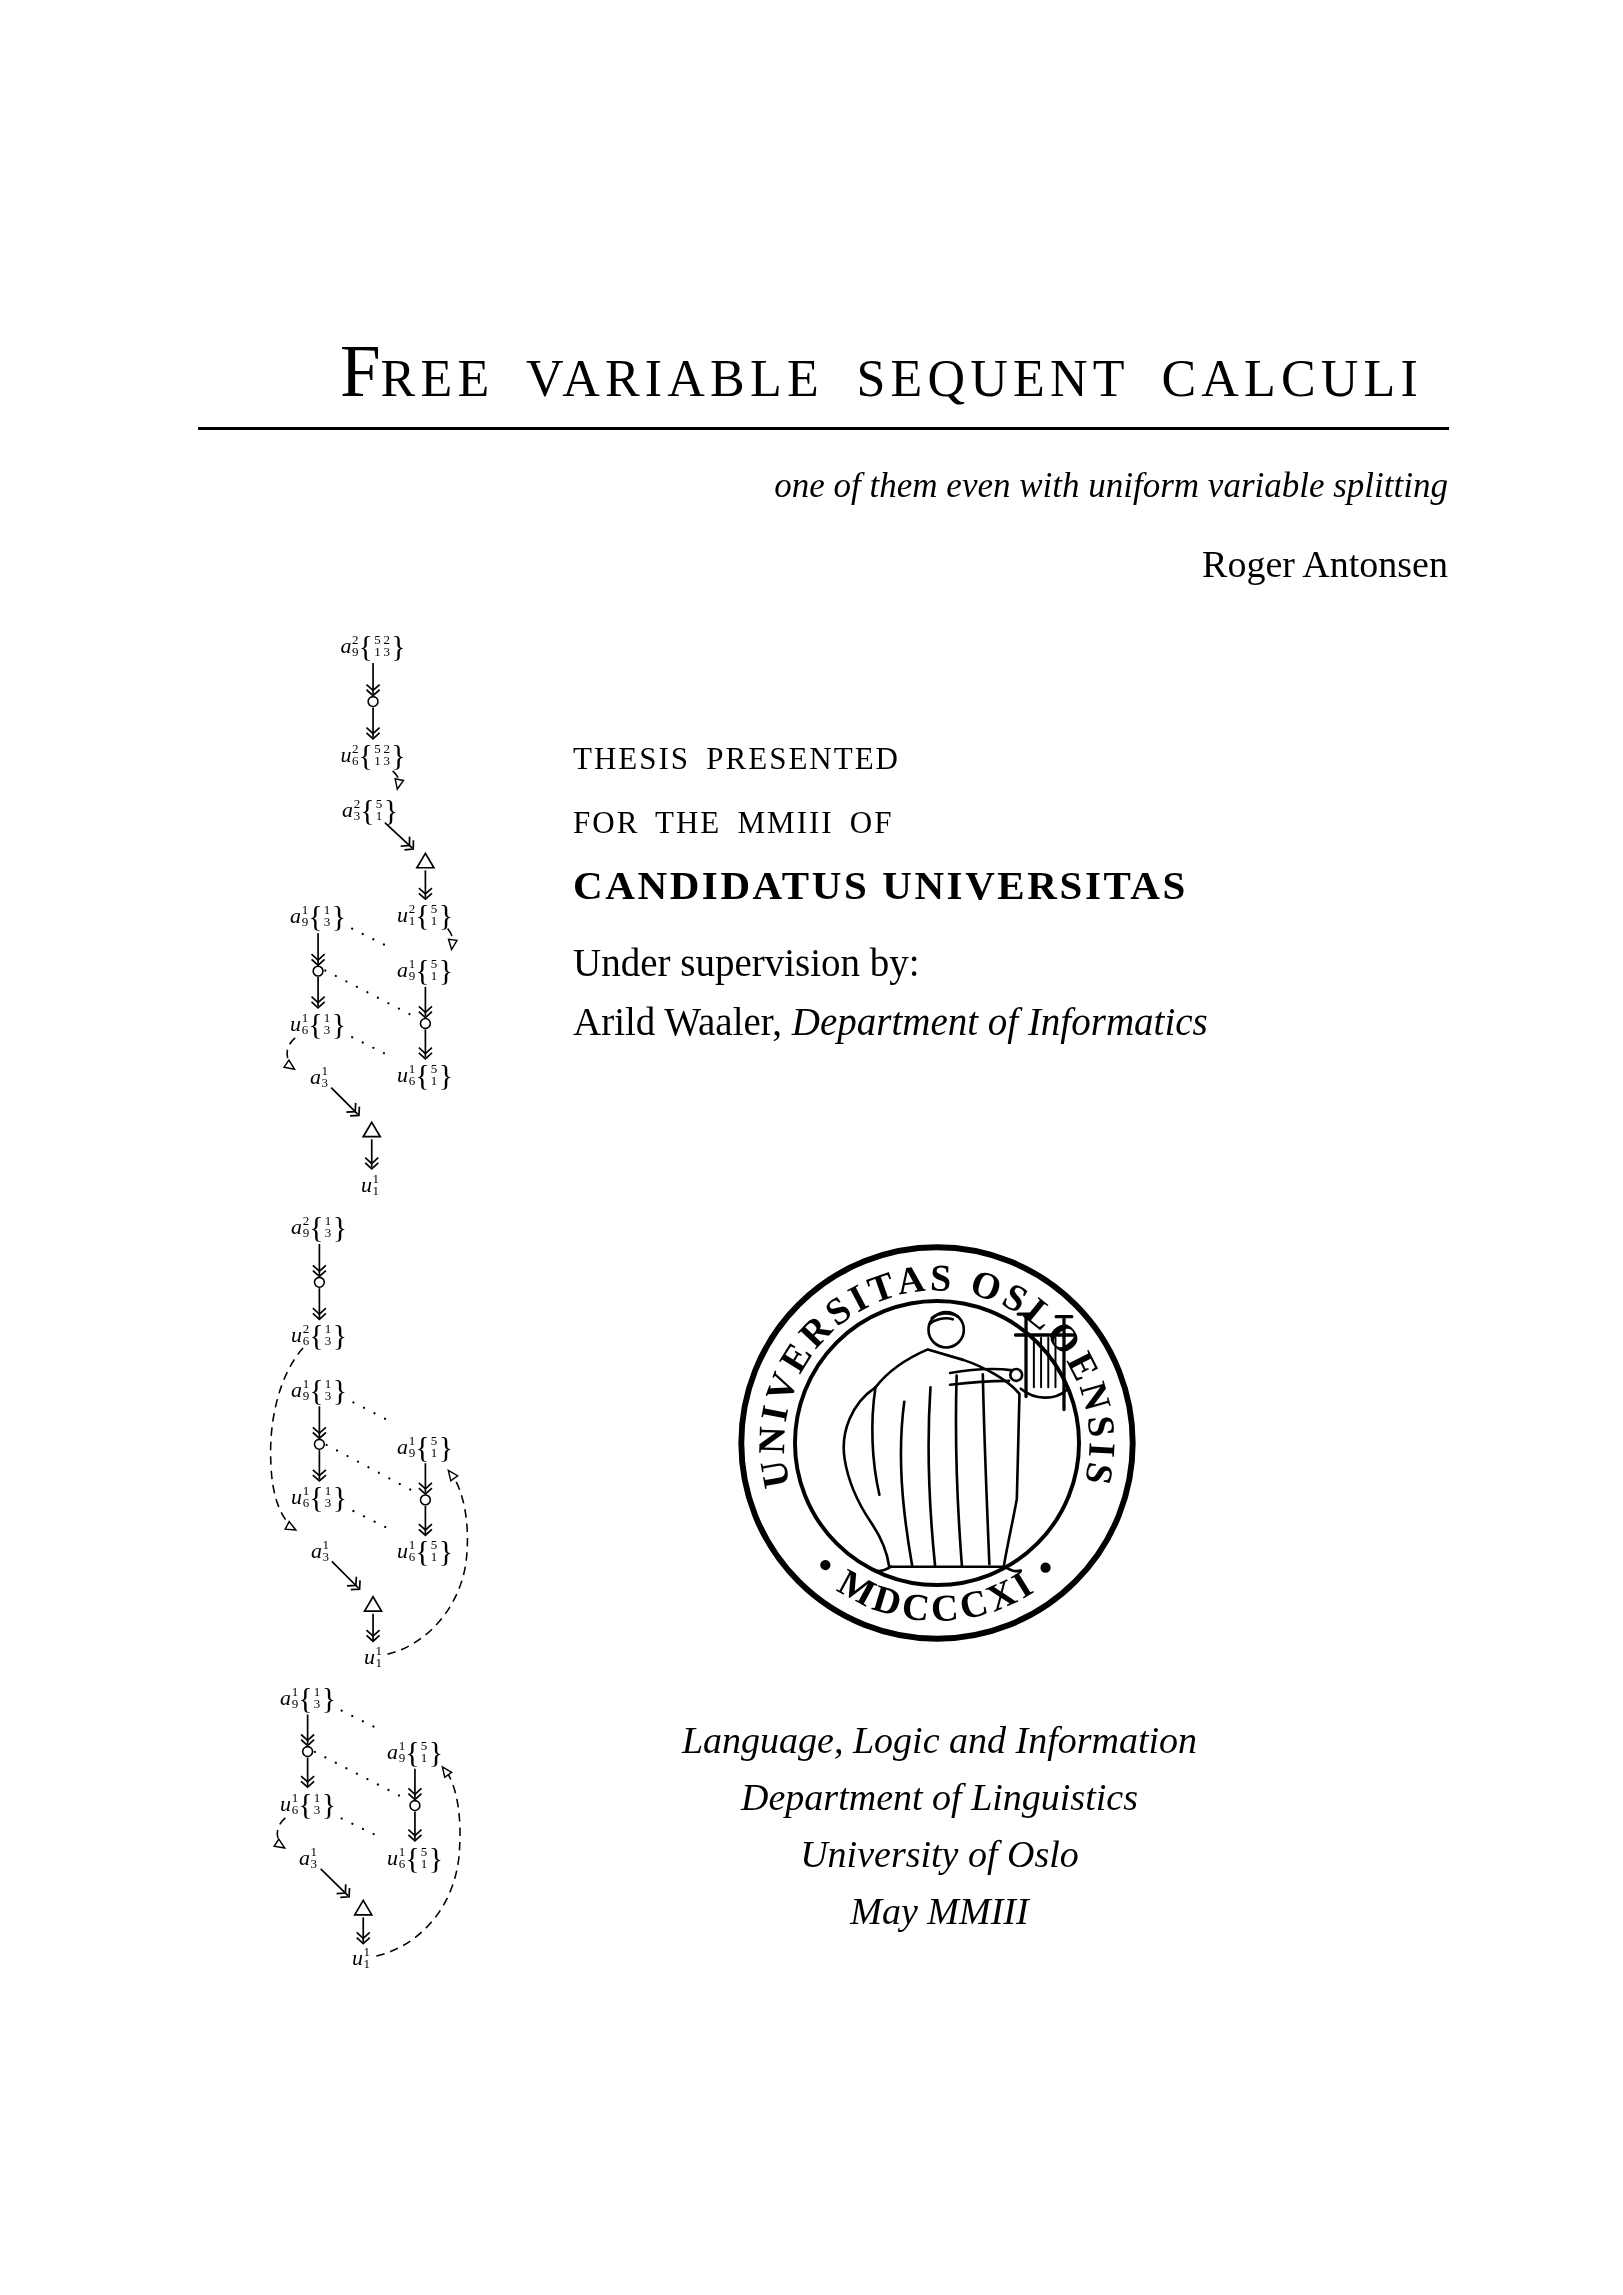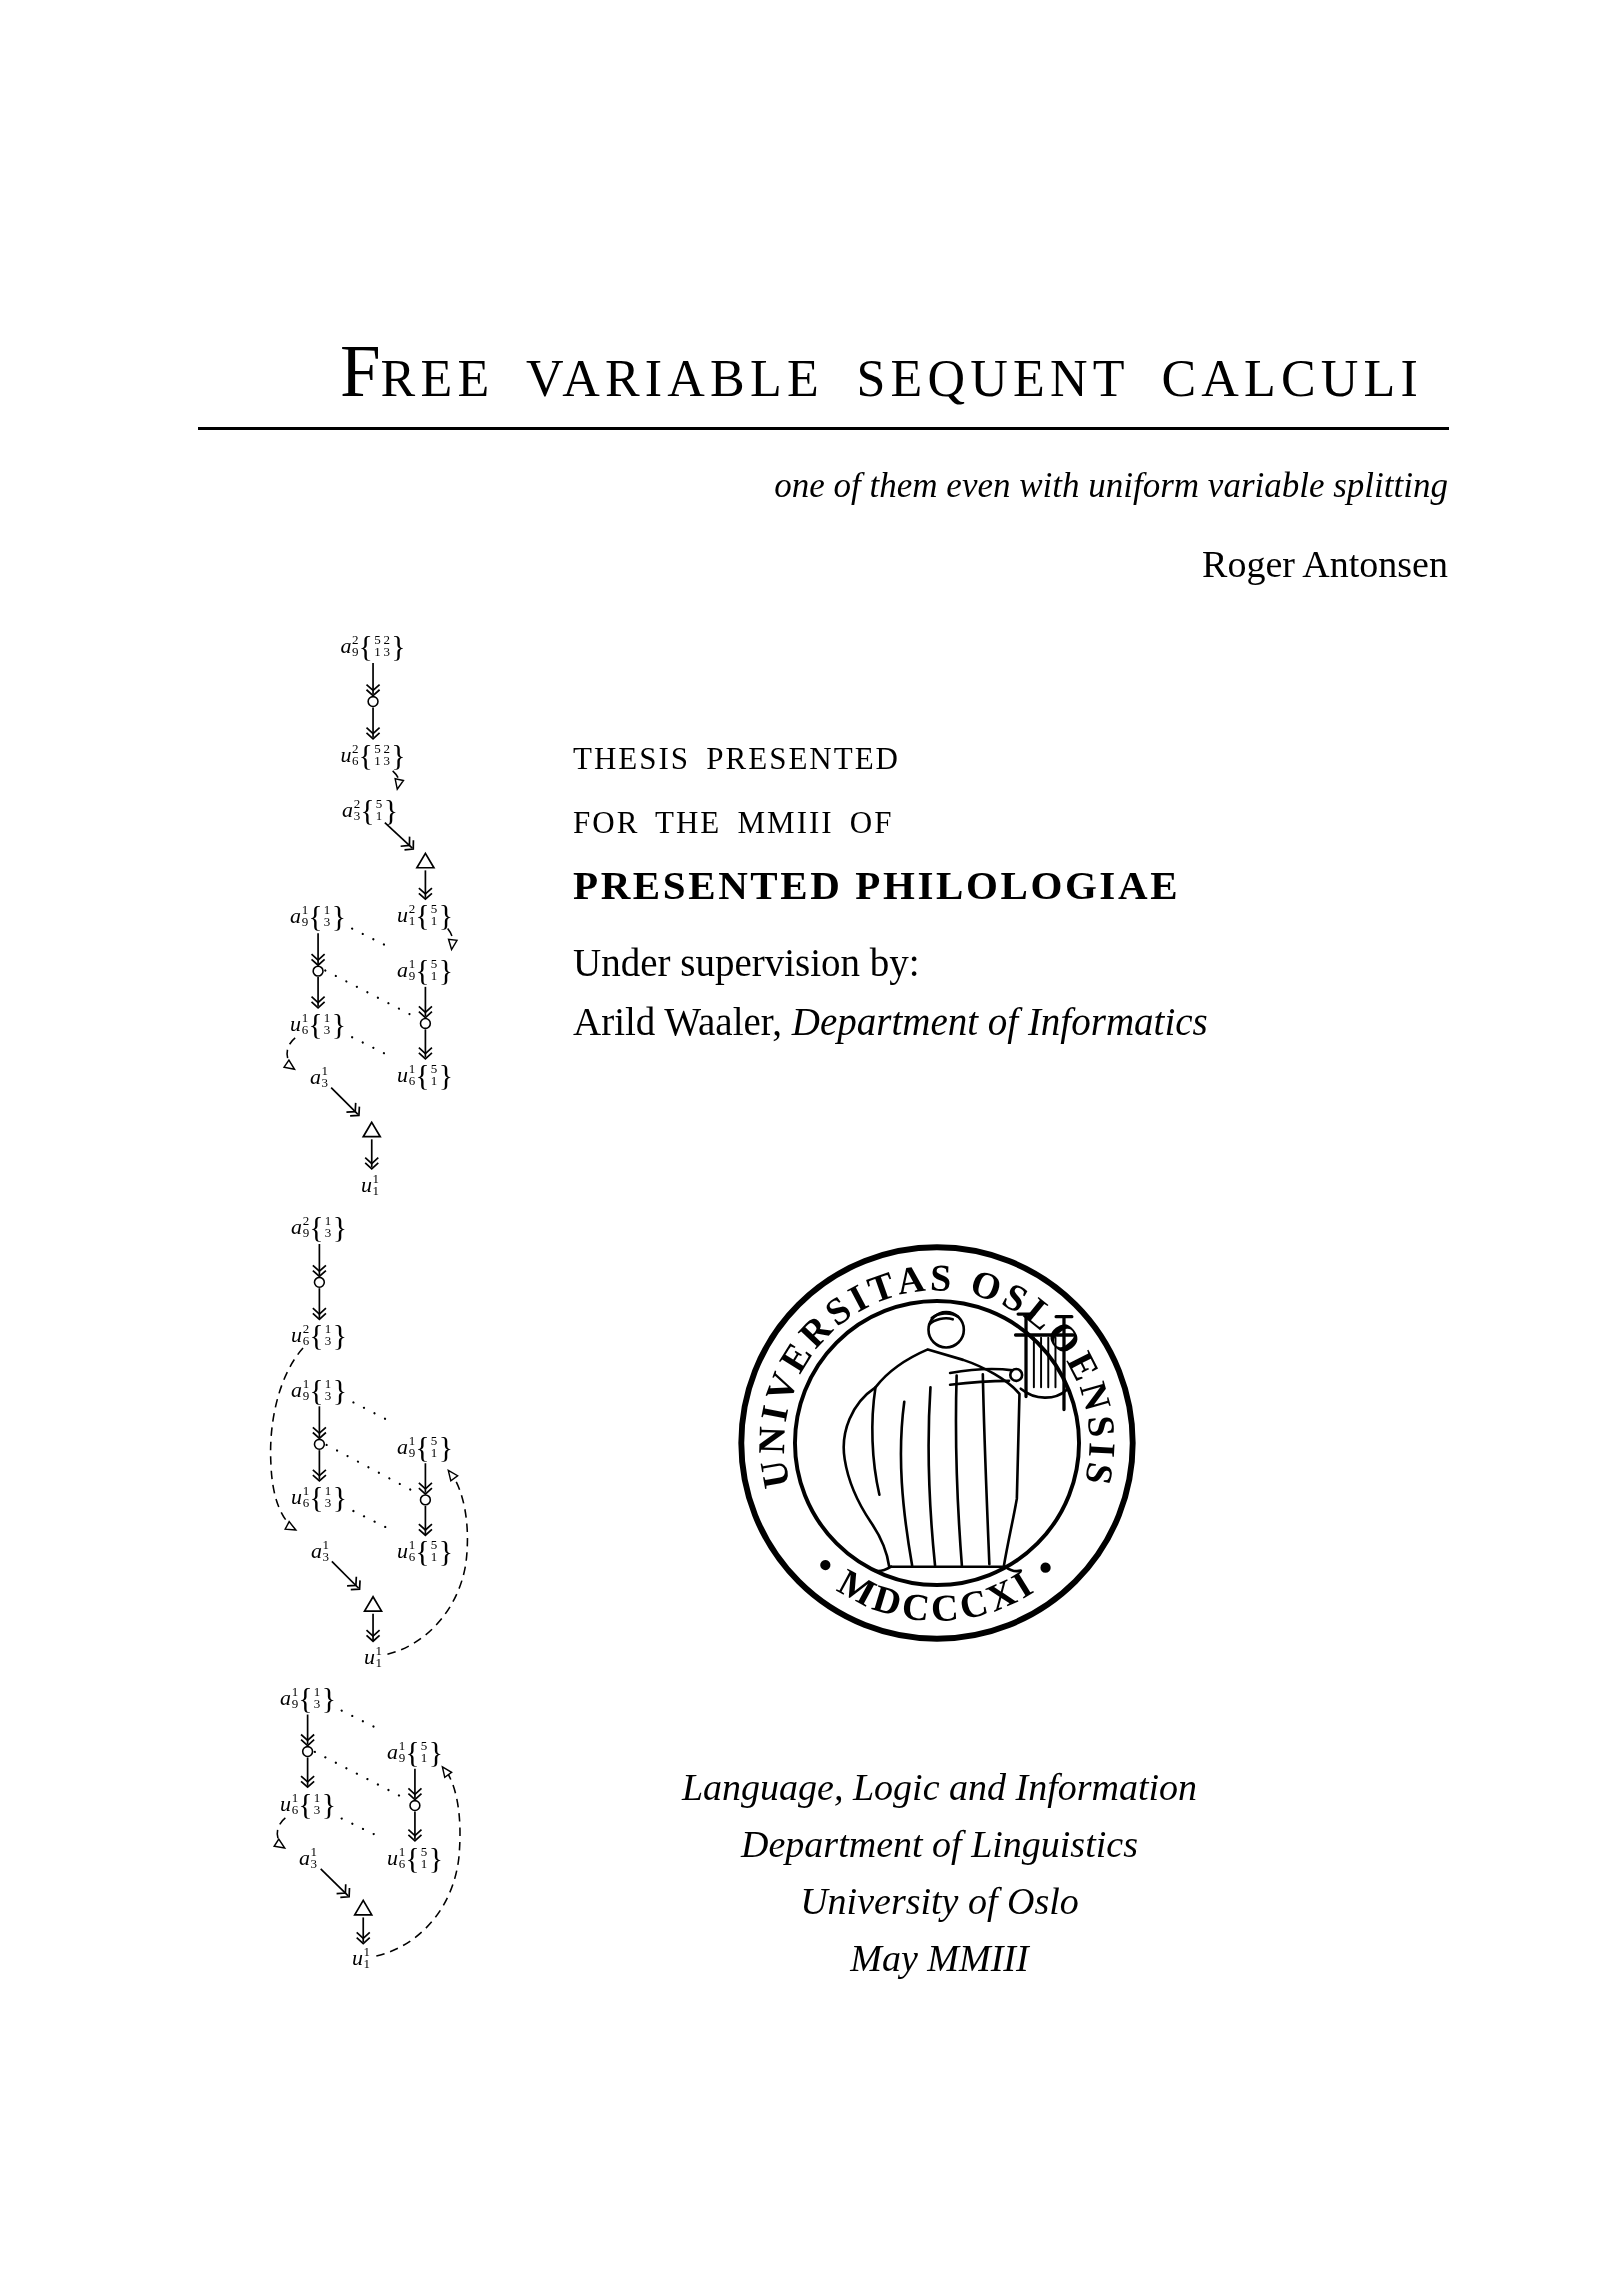--- a/index.html
+++ b/index.html
@@ -12,21 +12,21 @@
   .t-rest{font-size:52px;letter-spacing:5.2px;text-transform:uppercase;word-spacing:14.4px;}
   .rule{position:absolute;left:198px;top:427px;width:1251px;height:3.3px;background:#000;}
   .subtitle{position:absolute;right:175px;top:466px;font-style:italic;font-size:35px;white-space:nowrap;margin-left:37px;}
   .author{position:absolute;right:175px;top:542px;font-weight:normal;font-size:38px;white-space:nowrap;}
   
   .tl{position:absolute;left:573px;white-space:nowrap;}
   .caps{font-size:31px;letter-spacing:2px;word-spacing:6.5px;}
   .degree{font-size:41px;font-weight:bold;letter-spacing:2.6px;}
   .body60{font-size:39px;}
   
-  .footer{position:absolute;left:547px;top:1759px;width:785px;text-align:center;
+  .footer{position:absolute;left:547px;top:1712px;width:785px;text-align:center;
           font-style:italic;font-size:38px;line-height:57px;white-space:nowrap;}
   
   .dn{position:absolute;transform:translate(-50%,-50%);display:flex;align-items:center;white-space:nowrap;}
   .dv{font-style:italic;font-size:22px;line-height:22px;}
   .ss{display:flex;flex-direction:column;align-items:flex-start;font-size:13px;line-height:11.8px;margin-left:0.7px;}
   .grp{display:flex;align-items:center;}
   .br{font-size:30px;line-height:26px;font-weight:400;}
   .pr{display:flex;flex-direction:column;align-items:center;font-size:13px;line-height:12.4px;margin:0 1.3px;}
   svg{position:absolute;left:0;top:0;}
   .sealtext{font-family:"Liberation Serif",serif;font-weight:bold;font-size:58px;letter-spacing:6px;}
@@ -36,21 +36,21 @@
 
 <div class="page">
 
   <div class="title"><span class="t-initial">F</span><span class="t-rest">ree variable sequent calculi</span></div>
   <div class="rule"></div>
   <div class="subtitle">one of them even with uniform variable splitting</div>
   <div class="author">Roger Antonsen</div>
 
   <div class="tl caps" style="top:741px">THESIS PRESENTED</div>
   <div class="tl caps" style="top:805px">FOR THE MMIII OF</div>
-  <div class="tl degree" style="top:861px">PRESENTED PHILOLOGIAE</div>
+  <div class="tl degree" style="top:861px">CANDIDATUS UNIVERSITAS</div>
   <div class="tl body60" style="top:940px">Under supervision by:</div>
   <div class="tl body60" style="top:999px"><span>Arild Waaler,</span><i> Department of Informatics</i></div>
 
   <svg width="1623" height="2295" viewBox="0 0 2480 3507" id="diagram-svg">
       <line x1="570" y1="1013" x2="570" y2="1061" stroke="#000" stroke-width="2.6"></line>
       <path d="M-10,-15 L0,-6 L10,-15 M-10,-7 L0,2 L10,-7" transform="translate(570,1061) rotate(0)" fill="none" stroke="#000" stroke-width="2.6"></path>
       <circle cx="570" cy="1072" r="7.5" fill="#fff" stroke="#000" stroke-width="2.4"></circle>
       <line x1="570" y1="1081" x2="570" y2="1127" stroke="#000" stroke-width="2.6"></line>
       <path d="M-10,-15 L0,-6 L10,-15 M-10,-7 L0,2 L10,-7" transform="translate(570,1127) rotate(0)" fill="none" stroke="#000" stroke-width="2.6"></path>
       <path d="M 600 1178 Q 614 1191 608 1201" fill="none" stroke="#000" stroke-width="2.4" stroke-dasharray="13 9"></path>

